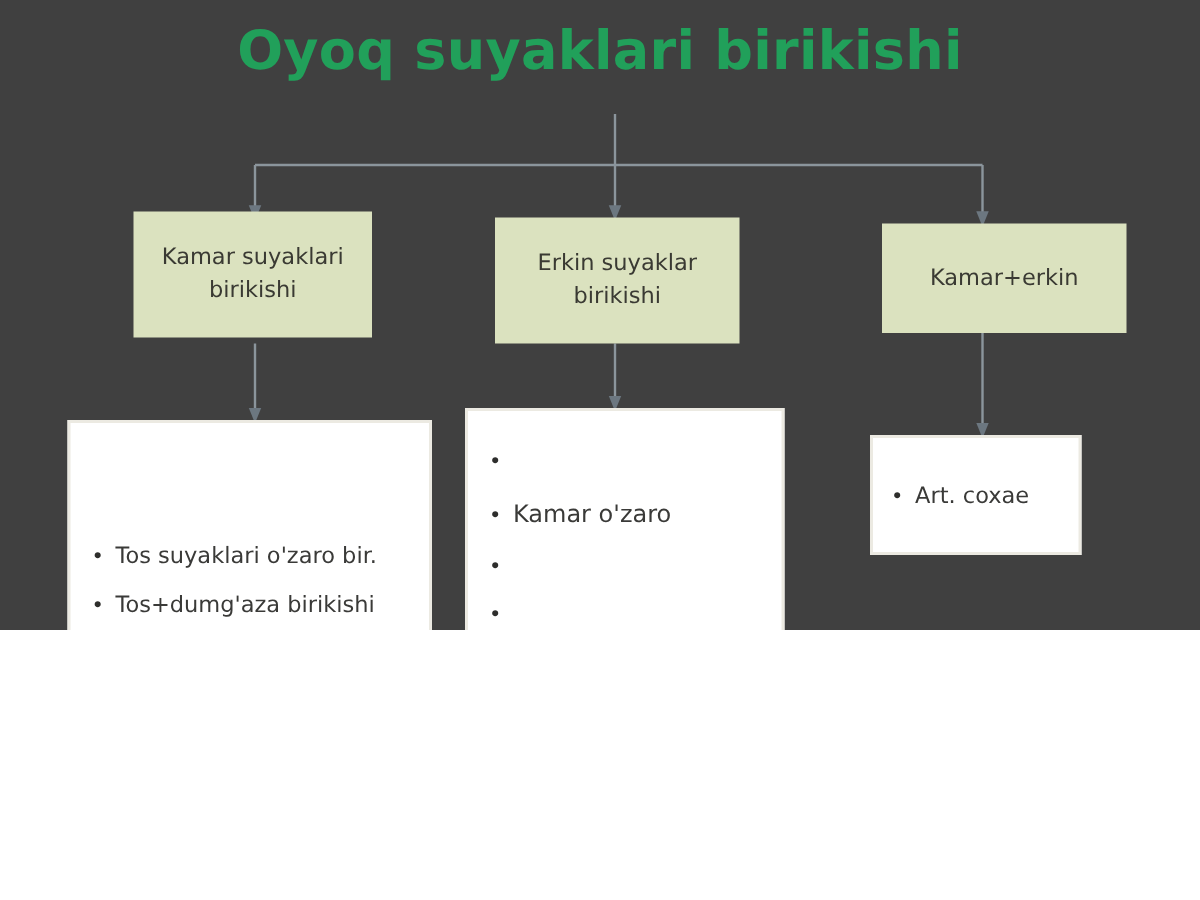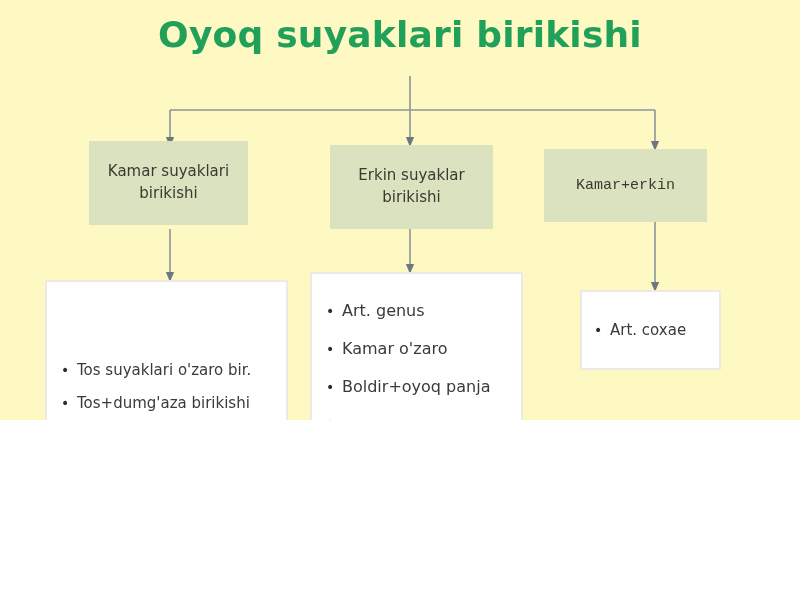--- a/index.html
+++ b/index.html
@@ -7,21 +7,21 @@
     padding: 0;
     background: #ffffff;
   }
   body {
     font-family: "Liberation Sans", sans-serif;
   }
   #canvas {
     position: relative;
     width: 800px;
     height: 420px;
-    background: #fef9c3;
+    background: #404040;
     overflow: hidden;
   }
   #diagram-title {
     position: absolute;
     left: 0;
     top: 14px;
     width: 800px;
     text-align: center;
     font-size: 36px;
     font-weight: bold;
@@ -46,21 +46,21 @@
     text-align: center;
     color: #3a3a33;
     font-size: 15px;
     line-height: 1.45;
     padding: 4px 10px;
     box-sizing: border-box;
     font-family: "DejaVu Sans", sans-serif;
   }
   #node-kamar   { left: 89px;  top: 141px; width: 159px; height: 84px; }
   #node-erkin   { left: 330px; top: 145px; width: 163px; height: 84px; text-align: center; }
-  #node-combo   { left: 544px; top: 149px; width: 163px; height: 73px; font-family: Liberation Mono, monospace; }
+  #node-combo   { left: 588px; top: 149px; width: 163px; height: 73px; }
 
   .list-box {
     position: absolute;
     background: #ffffff;
     border: 2px solid #eceae2;
     box-sizing: border-box;
     display: flex;
     flex-direction: column;
     justify-content: center;
   }
@@ -137,29 +137,27 @@
     </div>
     <div class="bullet-row">
       <span class="bullet-dot">•</span>
       <span class="bullet-text">Tos+dumg'aza birikishi</span>
     </div>
   </div>
 
   <div class="list-box" id="list-erkin">
     <div class="bullet-row">
       <span class="bullet-dot">•</span>
-      <span class="bullet-text">Art. genus</span>
     </div>
     <div class="bullet-row">
       <span class="bullet-dot">•</span>
       <span class="bullet-text">Kamar o'zaro</span>
     </div>
     <div class="bullet-row">
       <span class="bullet-dot">•</span>
-      <span class="bullet-text">Boldir+oyoq panja</span>
     </div>
     <div class="bullet-row">
       <span class="bullet-dot">•</span>
     </div>
   </div>
 
   <div class="list-box" id="list-combo">
     <div class="bullet-row">
       <span class="bullet-dot">•</span>
       <span class="bullet-text">Art. coxae</span>

